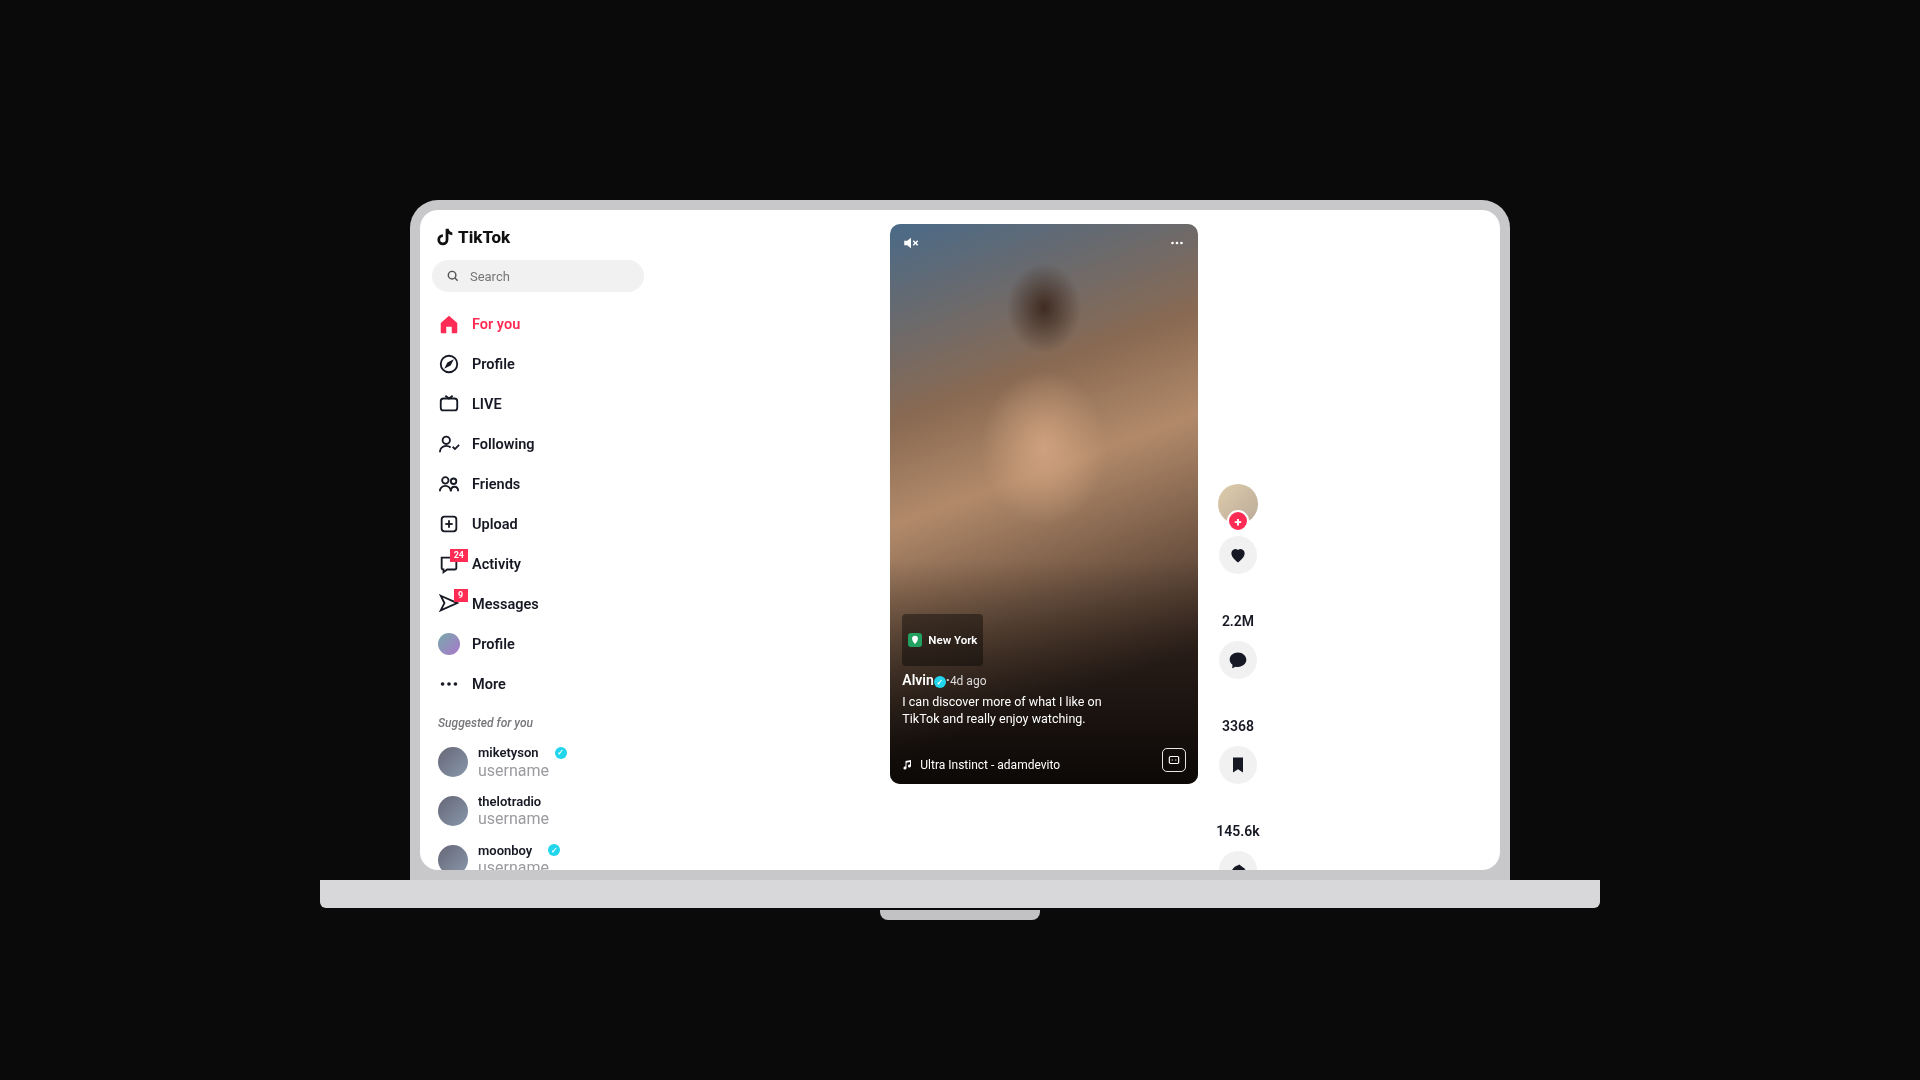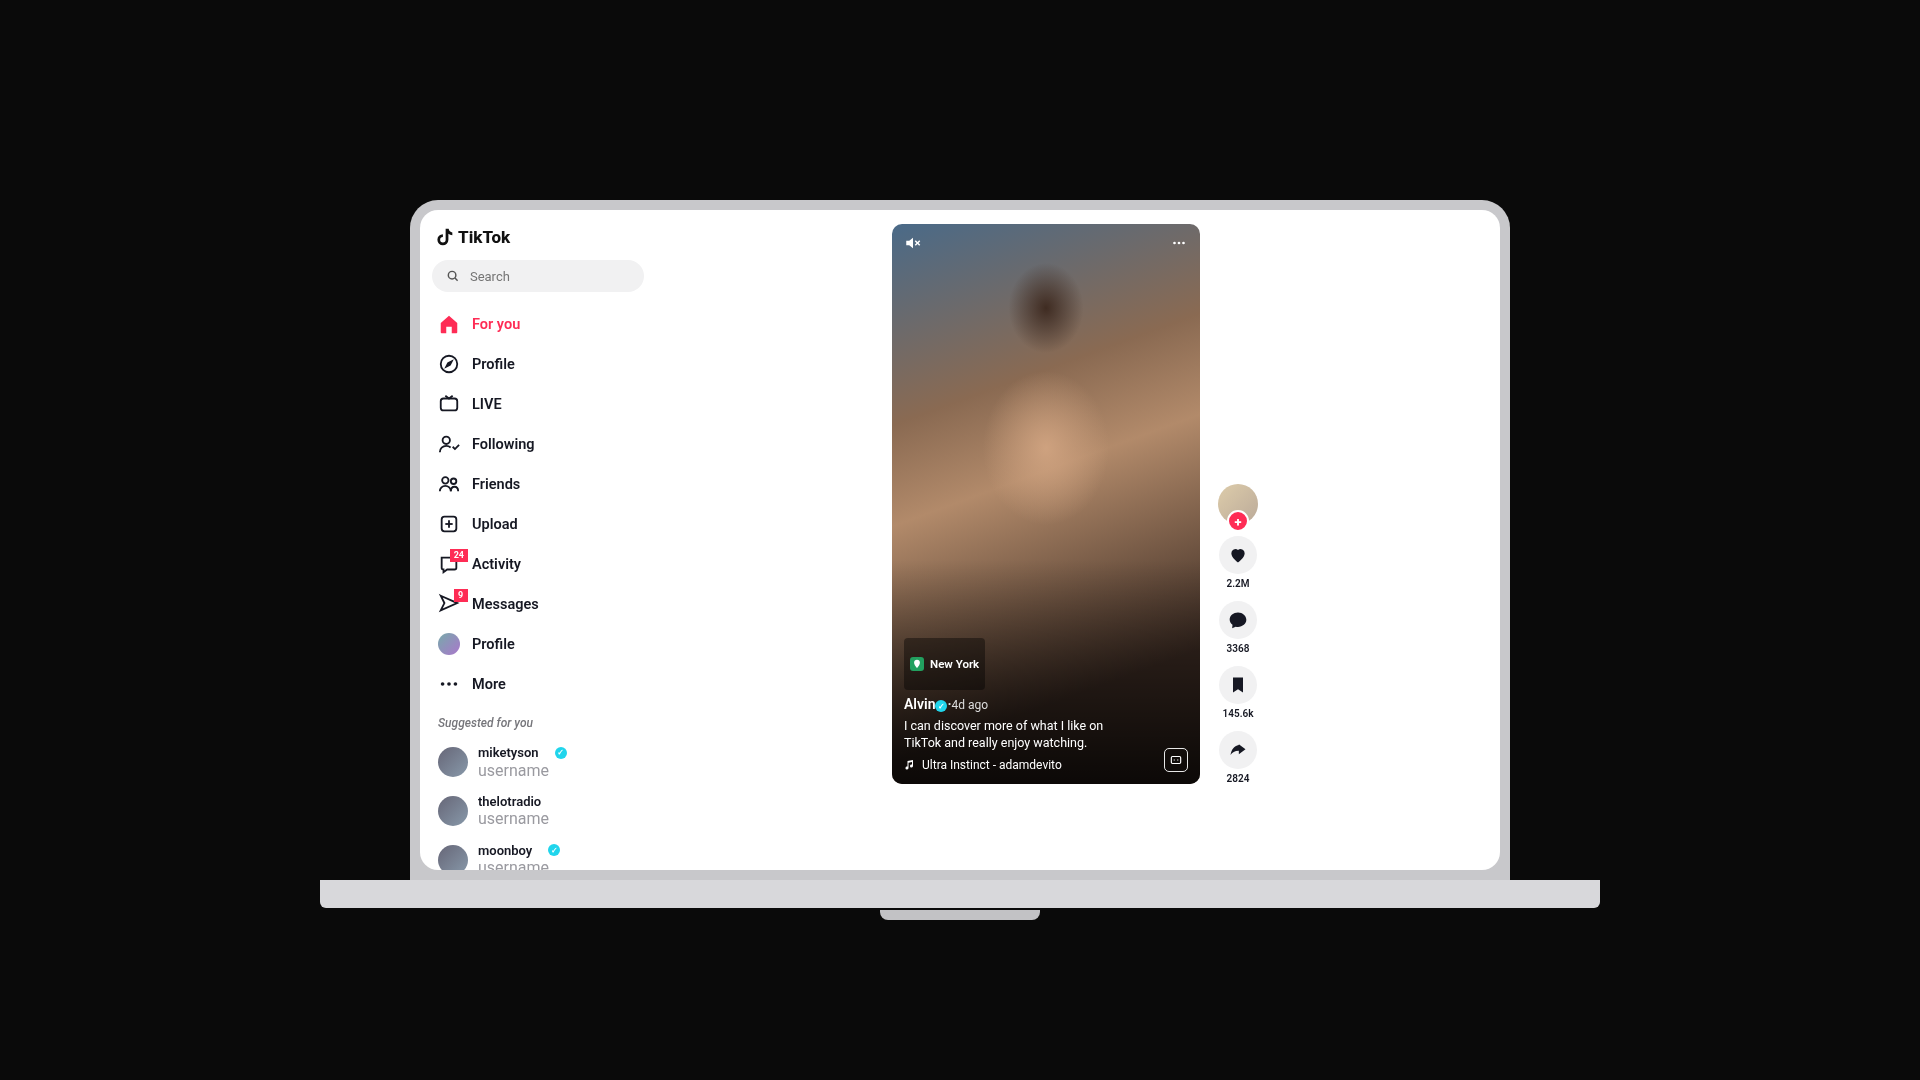--- a/index.html
+++ b/index.html
@@ -67,32 +67,32 @@
 }
 .vid-top { position: absolute; top: 10px; left: 12px; right: 12px; display: flex; justify-content: space-between; color: #fff; }
 .vid-top svg { width: 18px; height: 18px; }
 .vid-bottom { position: absolute; left: 12px; right: 12px; bottom: 12px; color: #fff; font-size: 12.5px; display: flex; flex-direction: column; gap: 6px; }
 .loc-badge { display: inline-flex; align-items: center; gap: 6px; background: rgba(0,0,0,0.4); border-radius: 4px; padding: 19px 6px; font-size: 11.5px; font-weight: 600; align-self: flex-start; }
 .loc-icon { width: 14px; height: 14px; background: #22a05f; border-radius: 3px; display:flex; align-items:center; justify-content:center; }
 .author-row { display: flex; align-items: flex-end; font-size: 14px; font-weight: 600; }
 .author-row .verify { width: 12px; height: 12px; }
 .time-ago { font-weight: 400; color: #dcdcdc; font-size: 12px; }
 .caption { line-height: 1.35; font-size: 12.5px; max-width: 220px; }
-.music-row { display: flex; align-items: center; gap: 6px; font-size: 12px; }
+.music-row { display: flex; align-items: center; gap: 6px; font-size: 12px; margin-top: 24px; }
 .music-row svg { width: 12px; height: 12px; }
 .attach-btn { position: absolute; right: 12px; bottom: 12px; width: 24px; height: 24px; border: 1.5px solid rgba(255,255,255,0.9); border-radius: 5px; display:flex; align-items:center; justify-content:center; color:#fff; }
 .attach-btn svg { width: 14px; height: 14px; }
 
 .actions { display: flex; flex-direction: column; align-items: center; gap: 12px; margin-top: 260px; }
 .author-avatar { width: 40px; height: 40px; border-radius: 50%; background: linear-gradient(135deg,#dca,#ba9); position: relative; }
 .follow-plus { position: absolute; bottom: -8px; left: 50%; transform: translateX(-50%); width: 18px; height: 18px; background: #fe2c55; border-radius: 50%; color:#fff; display:flex; align-items:center; justify-content:center; font-size: 13px; font-weight: 800; border: 2px solid #fff; box-sizing: content-box; }
 .action-btn { display: flex; flex-direction: column; align-items: center; gap: 4px; cursor: pointer; }
 .action-circle { width: 38px; height: 38px; background: #f1f1f2; border-radius: 50%; display:flex; align-items:center; justify-content:center; }
 .action-circle svg { width: 20px; height: 20px; color: #161823; }
-.action-count { font-size: 10px; font-weight: 600; color: #161823; }
+.action-count { font-size: 14px; font-weight: 600; color: #161823; margin-top: 35px; }
 </style>
 </head>
 <body>
 
 <div class="laptop-frame">
   <div class="screen">
 
     <aside class="sidebar">
       <div class="logo-row">
         <svg viewBox="0 0 24 24" fill="none">

